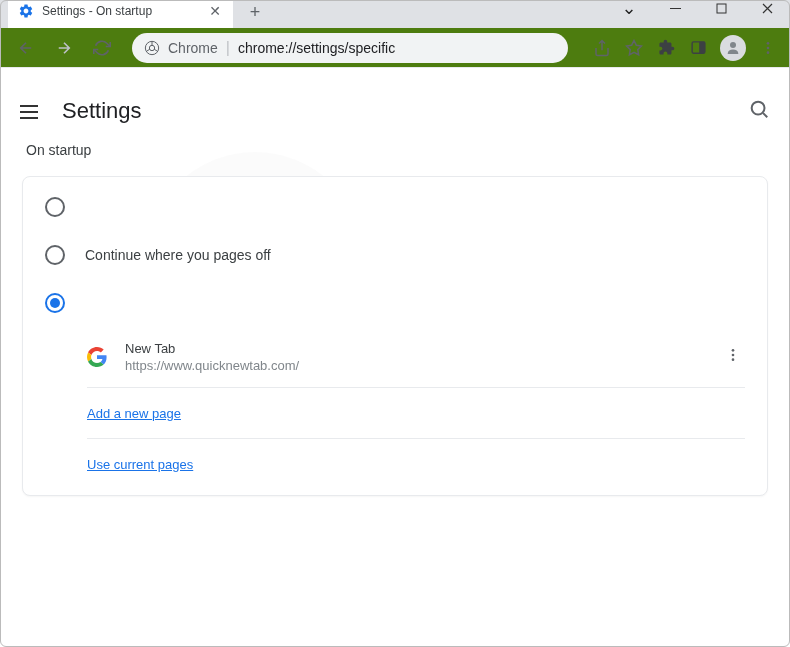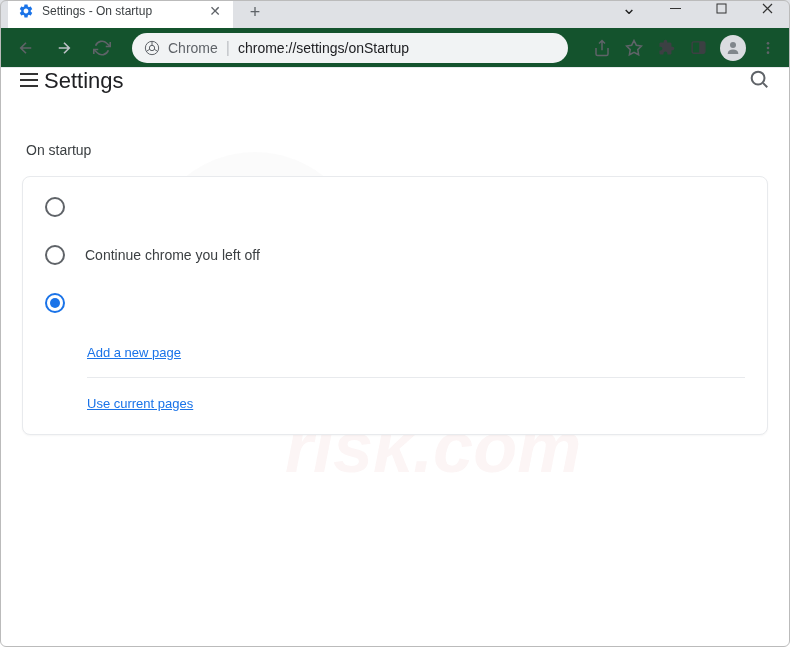--- a/index.html
+++ b/index.html
@@ -15,34 +15,34 @@
     .tab { background: #fff; border-radius: 8px 8px 0 0; height: 34px; width: 225px; display: flex; align-items: center; padding: 0 10px; gap: 8px; position: relative; }
     .tab-icon { width: 16px; height: 16px; flex-shrink: 0; }
     .tab-title { font-size: 12px; color: #3c4043; flex: 1; white-space: nowrap; overflow: hidden; text-overflow: ellipsis; }
     .tab-close { width: 16px; height: 16px; display: flex; align-items: center; justify-content: center; cursor: pointer; color: #5f6368; font-size: 14px; }
     .new-tab-btn { width: 28px; height: 28px; display: flex; align-items: center; justify-content: center; margin-left: 8px; margin-bottom: 2px; cursor: pointer; color: #5f6368; font-size: 18px; }
     .window-controls { margin-left: auto; display: flex; height: 40px; }
     .win-btn { width: 46px; display: flex; align-items: center; justify-content: center; font-size: 13px; color: #222; cursor: pointer; }
     .win-btn.chev { font-size: 18px; }
     
     
-    .toolbar { height: 40px; background: #14532d; border-bottom: 1px solid #e8eaed; display: flex; align-items: center; padding: 14px 12px; gap: 10px; }
+    .toolbar { height: 40px; background: #4d7c0f; border-bottom: 1px solid #e8eaed; display: flex; align-items: center; padding: 14px 12px; gap: 10px; }
     .nav-btn { width: 28px; height: 28px; display: flex; align-items: center; justify-content: center; color: #5f6368; cursor: pointer; }
     .nav-btn.disabled { color: #bdc1c6; cursor: default; }
     .addr-bar { flex: 1; height: 30px; background: #f1f3f4; border-radius: 15px; display: flex; align-items: center; padding: 0 12px; gap: 8px; margin: 0 6px; }
     .addr-icon { width: 16px; height: 16px; color: #5f6368; flex-shrink: 0; }
     .addr-prefix { font-size: 14px; color: #5f6368; }
     .addr-sep { color: #c0c3c7; }
     .addr-text { font-size: 14px; color: #202124; }
     .toolbar-right { display: flex; align-items: center; gap: 12px; margin-left: 8px; }
     .tb-icon { width: 20px; height: 20px; display: flex; align-items: center; justify-content: center; color: #5f6368; cursor: pointer; }
     .avatar { width: 26px; height: 26px; border-radius: 50%; background: #dadce0; display: flex; align-items: center; justify-content: center; }
     
     
-    .settings-header { height: 56px; display: flex; align-items: flex-start; padding: 0 20px; }
+    .settings-header { height: 56px; display: flex; align-items: flex-end; padding: 0 20px; gap: 18px; }
     .hamburger { width: 24px; height: 24px; display: flex; flex-direction: column; justify-content: center; gap: 4px; cursor: pointer; }
     .hamburger span { height: 2px; background: #333; width: 18px; }
     .settings-title { font-size: 22px; color: #202124; font-weight: 500; }
     .search-btn { margin-left: auto; color: #5f6368; cursor: pointer; }
     
     
     .content { padding: 18px 22px 8px; }
     .section-title { font-size: 14px; color: #3c4043; margin-bottom: 18px; margin-left: 4px; }
     .card { background: #fff; border: 1px solid #e8eaed; border-radius: 8px; padding: 6px 0; box-shadow: 0 1px 2px rgba(0,0,0,0.04); }
     .radio-row { display: flex; align-items: center; padding: 14px 22px; gap: 20px; cursor: pointer; }
@@ -133,21 +133,21 @@
         <svg viewBox="0 0 24 24">
             <circle cx="12" cy="12" r="10" fill="none" stroke="#5f6368" stroke-width="1.5"></circle>
             <circle cx="12" cy="12" r="4" fill="none" stroke="#5f6368" stroke-width="1.5"></circle>
             <line x1="12" y1="2" x2="12" y2="8" stroke="#5f6368" stroke-width="1.5"></line>
             <line x1="3.5" y1="17" x2="8.5" y2="14" stroke="#5f6368" stroke-width="1.5"></line>
             <line x1="20.5" y1="17" x2="15.5" y2="14" stroke="#5f6368" stroke-width="1.5"></line>
           </svg>
       </span>
       <span class="addr-prefix">Chrome</span>
       <span class="addr-sep">|</span>
-      <span class="addr-text">chrome://settings/onStartup</span>
+      <span class="addr-text">chrome://settings/specific</span>
     </div>
     <div class="toolbar-right">
       <div class="tb-icon">
         <svg width="18" height="18" viewBox="0 0 24 24" fill="none" stroke="#5f6368" stroke-width="2">
             <path d="M4 12v8a2 2 0 002 2h12a2 2 0 002-2v-8M16 6l-4-4-4 4M12 2v13"></path>
           </svg>
       </div>
       <div class="tb-icon">
         <svg width="18" height="18" viewBox="0 0 24 24" fill="none" stroke="#5f6368" stroke-width="2">
             <polygon points="12 2 15.09 8.26 22 9.27 17 14.14 18.18 21.02 12 17.77 5.82 21.02 7 14.14 2 9.27 8.91 8.26 12 2"></polygon>
@@ -197,27 +197,48 @@
 
   <div class="content">
     <div class="section-title">On startup</div>
 
     <div class="card">
       <div class="radio-row">
         <div class="radio"></div>
       </div>
       <div class="radio-row">
         <div class="radio"></div>
-        <div class="radio-label">Continue chrome you left off</div>
+        <div class="radio-label">Continue where you pages off</div>
       </div>
       <div class="radio-row">
         <div class="radio selected"></div>
       </div>
 
       <div class="sub-section">
+        <div class="page-entry">
+          <span class="favicon">
+            <svg viewBox="0 0 48 48">
+                <path fill="#EA4335" d="M24 9.5c3.54 0 6.71 1.22 9.21 3.6l6.85-6.85C35.9 2.38 30.47 0 24 0 14.62 0 6.51 5.38 2.56 13.22l7.98 6.19C12.43 13.72 17.74 9.5 24 9.5z"></path>
+                <path fill="#4285F4" d="M46.98 24.55c0-1.57-.15-3.09-.38-4.55H24v9.02h12.94c-.58 2.96-2.26 5.48-4.78 7.18l7.73 6c4.51-4.18 7.09-10.36 7.09-17.65z"></path>
+                <path fill="#FBBC05" d="M10.53 28.59c-.48-1.45-.76-2.99-.76-4.59s.27-3.14.76-4.59l-7.98-6.19C.92 16.46 0 20.12 0 24c0 3.88.92 7.54 2.56 10.78l7.97-6.19z"></path>
+                <path fill="#34A853" d="M24 48c6.48 0 11.93-2.13 15.89-5.81l-7.73-6c-2.15 1.45-4.92 2.3-8.16 2.3-6.26 0-11.57-4.22-13.47-9.91l-7.98 6.19C6.51 42.62 14.62 48 24 48z"></path>
+              </svg>
+          </span>
+          <div class="page-info">
+            <span class="page-title">New Tab</span>
+            <span class="page-url">https://www.quicknewtab.com/</span>
+          </div>
+          <div class="more-btn">
+            <svg width="16" height="16" viewBox="0 0 24 24" fill="#5f6368">
+                <circle cx="12" cy="5" r="2"></circle>
+                <circle cx="12" cy="12" r="2"></circle>
+                <circle cx="12" cy="19" r="2"></circle>
+              </svg>
+          </div>
+        </div>
         <div class="link-row">
           <span class="link">Add a new page</span>
         </div>
         <div class="link-row">
           <span class="link">Use current pages</span>
         </div>
       </div>
     </div>
   </div>
 </div>

